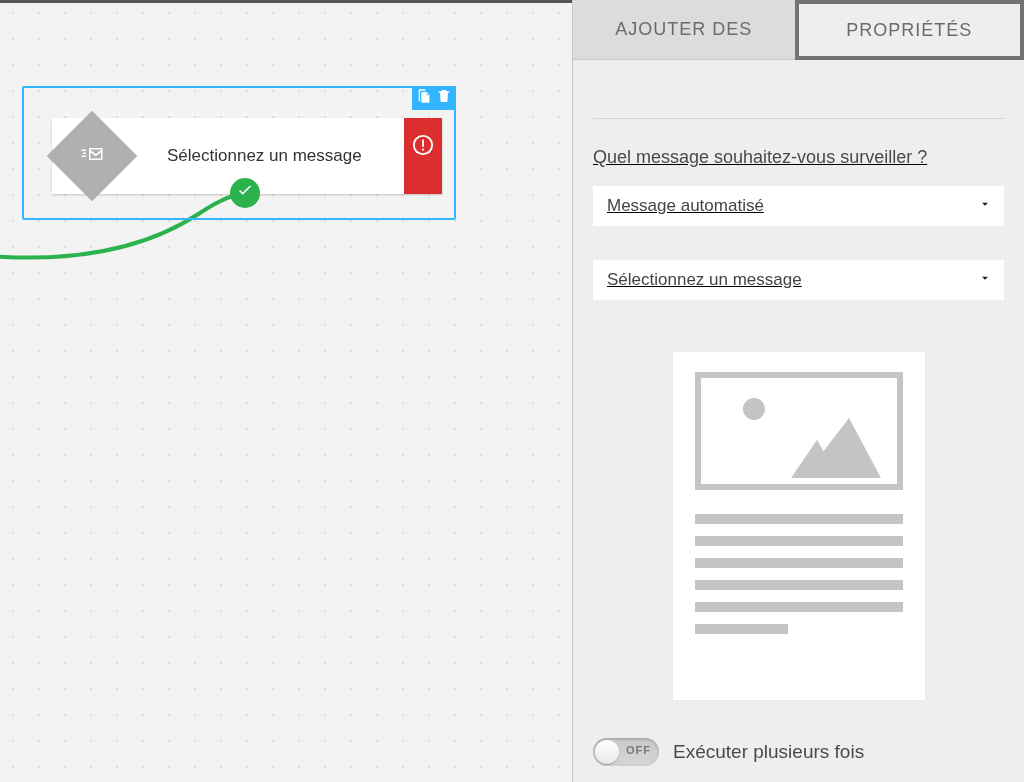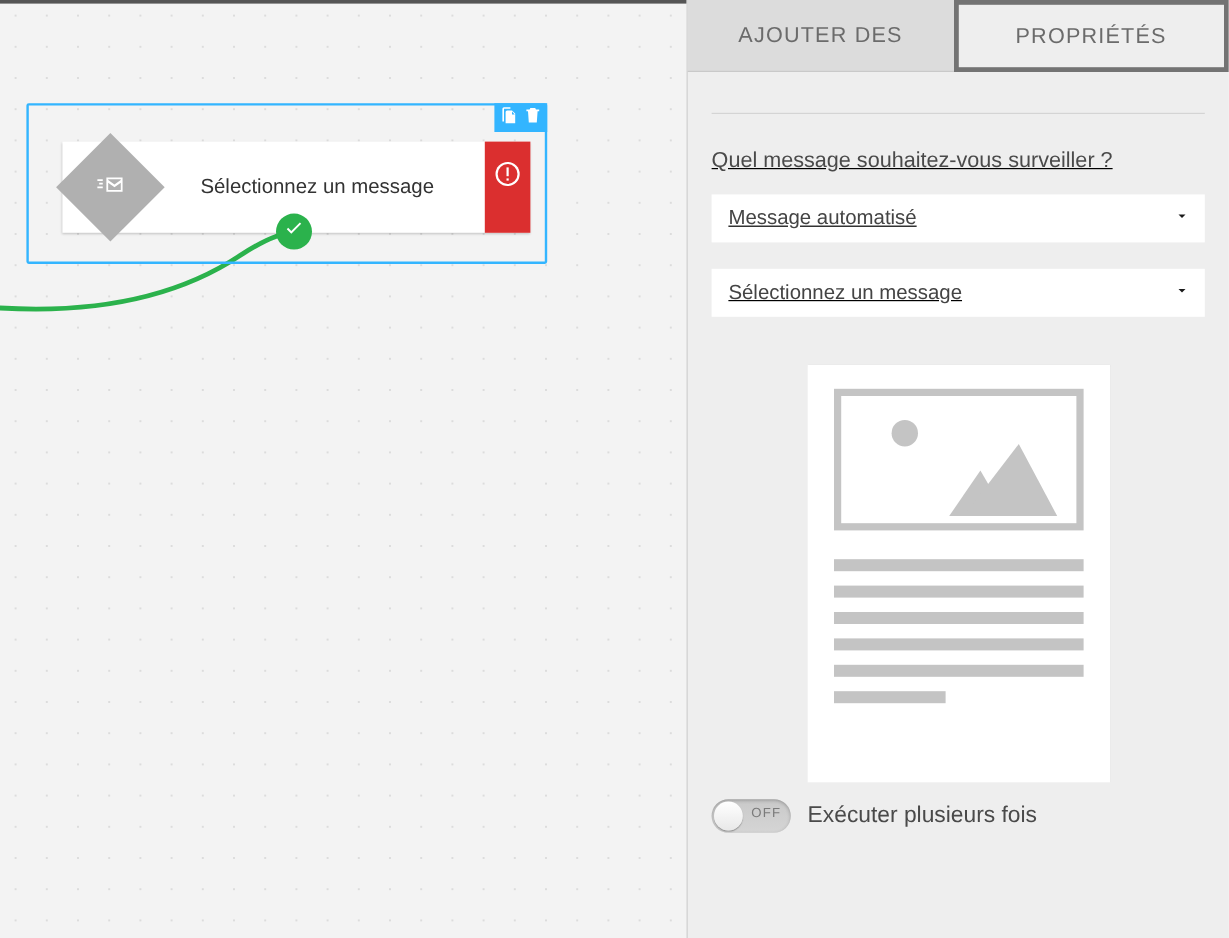--- a/index.html
+++ b/index.html
@@ -76,21 +76,21 @@
     width: 270px; height: 120px;
     pointer-events: none;
   }
 
   
   .panel {
     flex: 1;
     height: 782px;
     background: #eeeeee;
     border-left: 1px solid #c9c9c9;
-    display: flex; flex-direction: column;
+    display: flex; flex-direction: column; gap: 24px;
   }
   .tabs { display: flex; height: 60px; }
   .tab {
     flex: 1;
     display: flex; align-items: center; justify-content: center;
     font-size: 18px; letter-spacing: 1px;
     color: #6b6b6b; background: #dcdcdc;
     border-bottom: 1px solid #c9c9c9;
     cursor: pointer;
   }
@@ -102,21 +102,21 @@
   }
   .panel-body { padding: 34px 20px 0 20px; display: flex; flex-direction: column; gap: 10px; text-decoration: underline; }
   hr.sep { border: none; border-top: 1px solid #d4d4d4; margin: 0 0 18px 0; }
   .field-label { font-size: 18px; color: #4a4a4a; margin-bottom: 8px; }
   .select {
     position: relative;
     height: 40px; background: #ffffff;
     display: flex; align-items: center; padding: 0 14px;
     font-size: 17px; color: #444;
     cursor: pointer;
-    margin-bottom: 12px;
+    margin-bottom: 24px;
   }
   .select .caret {
     position: absolute; right: 12px; top: 50%; transform: translateY(-50%);
   }
   .caret svg { width: 14px; height: 14px; fill: #1a1a1a; }
 
   
   .preview {
     align-self: center;
     width: 252px; height: 348px;
@@ -145,21 +145,21 @@
     position: relative; cursor: pointer;
   }
   .toggle .knob {
     position: absolute; left: 2px; top: 2px; width: 24px; height: 24px; border-radius: 50%;
     background: linear-gradient(#fff,#e8e8e8);
     box-shadow: 0 1px 1px rgba(0,0,0,.3);
   }
   .toggle .off {
     position: absolute; right: 8px; top: 0; bottom: 5px;
     display: flex; align-items: center;
-    font-size: 11px; font-weight: 400; color: #7a7a7a; letter-spacing: 1px;
+    font-size: 11px; font-weight: 700; color: #7a7a7a; letter-spacing: 1px;
   }
   .toggle-label { font-size: 19px; color: #4a4a4a; }
 </style>
 </head>
 <body>
 
 <div class="canvas">
   <div class="top-bar"></div>
 
   <svg class="wire">

